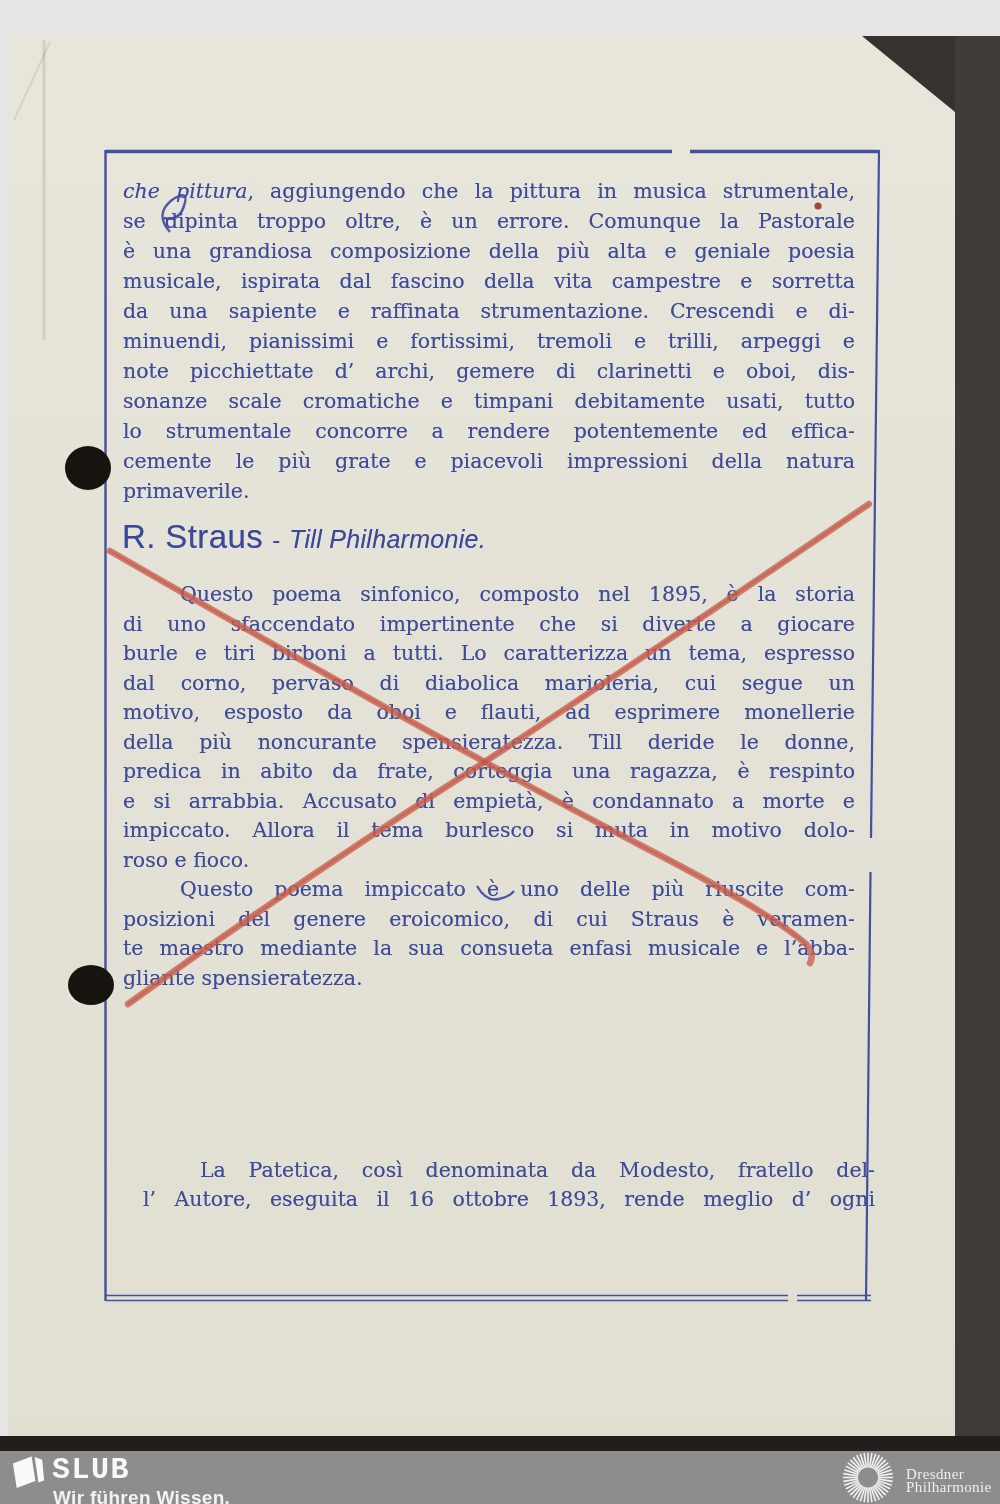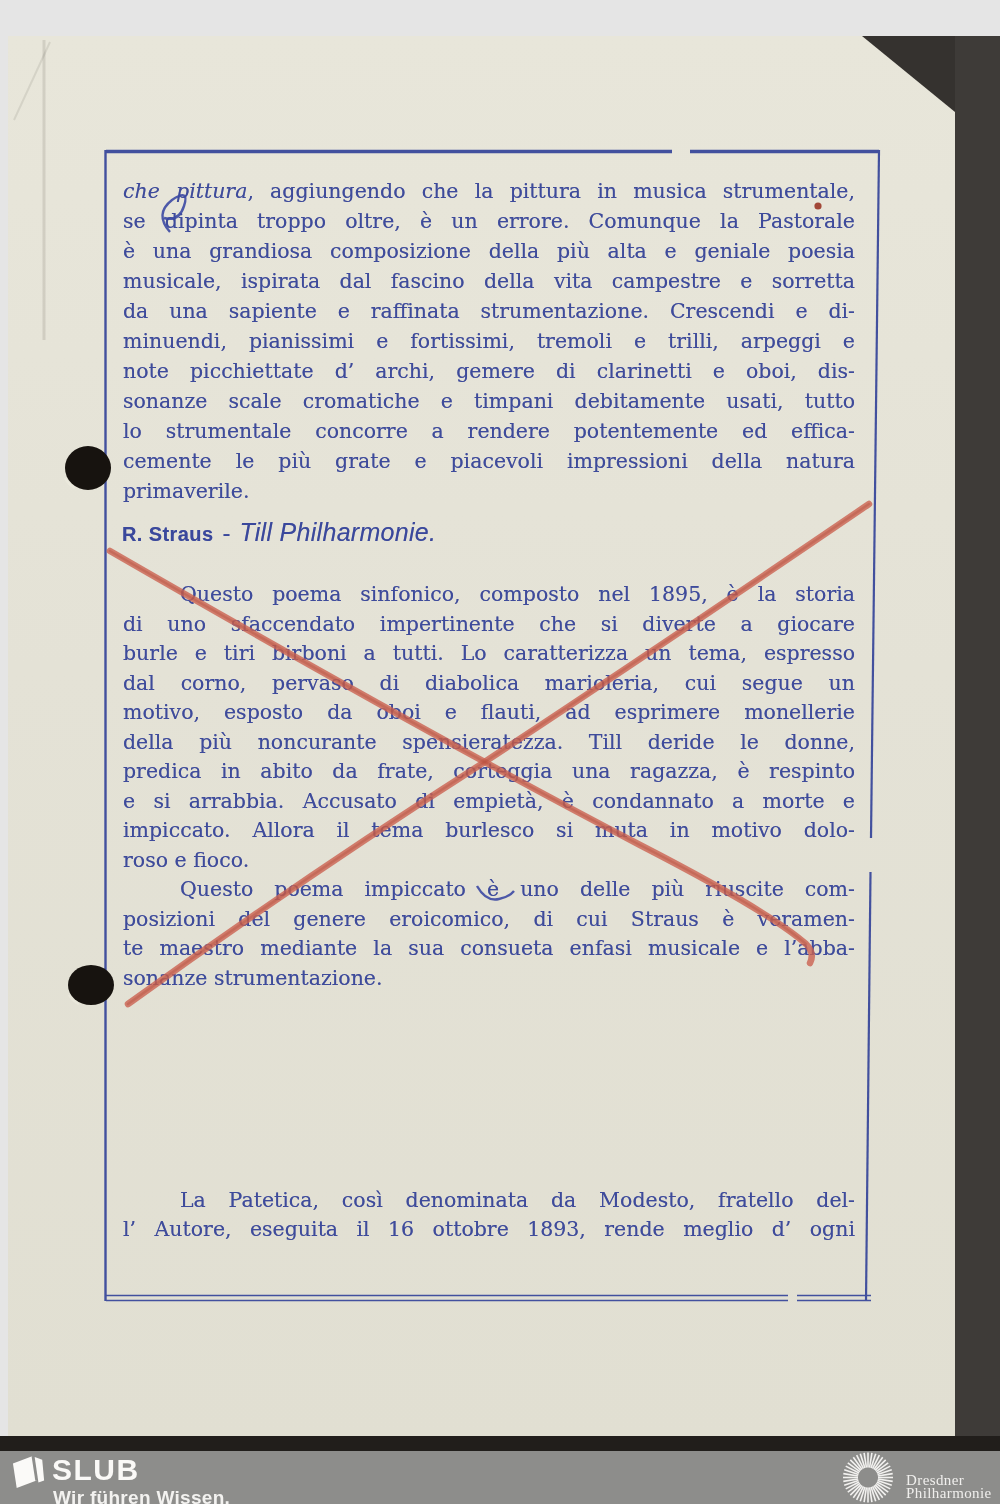--- a/index.html
+++ b/index.html
@@ -13,49 +13,49 @@
   .bottom-strip { position:absolute; left:0; top:1436px; width:1000px; height:15px; background:#211e1b; }
 
   .textcol {
     position:absolute; left:123px; width:732px;
     color:#3e4b9b; font-family:"DejaVu Serif", serif; font-size:20.5px;
     text-shadow:0 0 0.5px rgba(62,75,155,0.55);
   }
   .p1 { top:176px; line-height:30px; }
   .p2 { top:580px; line-height:29.5px; }
   .p3 { top:875px; line-height:29.5px; }
-  .p4 { top:1186px; line-height:29px; }
+  .p4 { top:1156px; line-height:29px;margin-left:20px; }
   .lines-host { display:contents; }
   .jline { text-align:justify; text-align-last:justify; }
   .jline.noj { text-align-last:left; }
   .indent-first .lines-host div:first-child { text-indent:57px; }
   .it { font-style:italic; }
 
   .heading { position:absolute; left:122px; color:#3a489c; font-family:"Liberation Sans", sans-serif;
              text-shadow:0 0 0.5px rgba(58,72,156,0.5); white-space:nowrap; }
   .h1 { top:518px; } .h2 { top:1008px; }
-  .h-name { font-weight:bold; font-size:20px; letter-spacing:0.4px; }
+  .h-name { font-weight:normal; font-size:33px; letter-spacing:0.4px; }
   .h-sep  { font-size:24px; margin:0 9px; }
   .h-work { font-style:italic; font-size:25px; letter-spacing:0.3px; }
 
   .movements { position:absolute; left:205px; top:1068px; width:520px; line-height:29px;
     color:#3e4b9b; font-family:"DejaVu Serif", serif; font-size:20.5px; font-style:italic;
     text-shadow:0 0 0.5px rgba(62,75,155,0.55); }
   .mline { text-align:left; }
 
   .overlay { position:absolute; left:0; top:0; pointer-events:none; }
 
   .footer { position:absolute; left:0; top:1451px; width:1000px; height:53px; background:#8d8d8b; }
   .book  { position:absolute; left:12px; top:3px; width:34px; height:36px; }
-  .slub-name { position:absolute; left:52px; top:2px; font-family:Liberation Sans, sans-serif;
+  .slub-name { position:absolute; left:52px; top:2px; font-family:Liberation Mono, monospace;
                font-weight:bold; font-size:30px; letter-spacing:1.5px; color:#faf9f7; }
   .slub-tag  { position:absolute; left:53px; top:36px; font-family:"Liberation Sans", sans-serif;
                font-weight:bold; font-size:19px; letter-spacing:0.3px; color:#f3f2f0; }
   .burst { position:absolute; left:840px; top:0px; width:56px; height:53px; }
-  .ph    { position:absolute; left:906px; top:23px; font-family:"Liberation Serif", serif;
+  .ph    { position:absolute; left:906px; top:17px; font-family:"Liberation Serif", serif;
            font-size:15px; line-height:12.5px; letter-spacing:0.4px; color:#f0efed; }
 </style>
 </head>
 <body>
 
 <div class="stage">
 
   <div class="paper"></div>
   <div class="right-band"></div>
 
@@ -68,21 +68,21 @@
 
   <div class="heading h1">
     <span class="h-name">R. Straus</span><span class="h-sep">-</span><span class="h-work">Till Philharmonie.</span>
   </div>
 
   <div class="textcol p2 indent-first">
     <div class="lines-host"><div class="jline">Questo poema sinfonico, composto nel 1895, è la storia</div><div class="jline">di uno sfaccendato impertinente che si diverte a giocare</div><div class="jline">burle e tiri birboni a tutti. Lo caratterizza un tema, espresso</div><div class="jline">dal corno, pervaso di diabolica marioleria, cui segue un</div><div class="jline">motivo, esposto da oboi e flauti, ad esprimere monellerie</div><div class="jline">della più noncurante spensieratezza. Till deride le donne,</div><div class="jline">predica in abito da frate, corteggia una ragazza, è respinto</div><div class="jline">e si arrabbia. Accusato di empietà, è condannato a morte e</div><div class="jline">impiccato. Allora il tema burlesco si muta in motivo dolo-</div><div class="jline noj">roso e fioco.</div></div>
   </div>
 
   <div class="textcol p3 indent-first">
-    <div class="lines-host"><div class="jline">Questo poema impiccato è uno delle più riuscite com-</div><div class="jline">posizioni del genere eroicomico, di cui Straus è veramen-</div><div class="jline">te maestro mediante la sua consueta enfasi musicale e l’abba-</div><div class="jline noj">sonanze strumentazione.</div></div>
+    <div class="lines-host"><div class="jline">Questo poema impiccato è uno delle più riuscite com-</div><div class="jline">posizioni del genere eroicomico, di cui Straus è veramen-</div><div class="jline">te maestro mediante la sua consueta enfasi musicale e l’abba-</div><div class="jline noj">gliante spensieratezza.</div></div>
   </div>
 
 
 
   <div class="textcol p4 indent-first">
     <div class="lines-host"><div class="jline">La Patetica, così denominata da Modesto, fratello del-</div><div class="jline">l’ Autore, eseguita il 16 ottobre 1893, rende meglio d’ ogni</div></div>
   </div>
 
   <svg class="overlay" width="1000" height="1504" viewBox="0 0 1000 1504">
     <line x1="44" y1="40" x2="44" y2="340" stroke="rgba(50,45,35,0.12)" stroke-width="3"></line>

